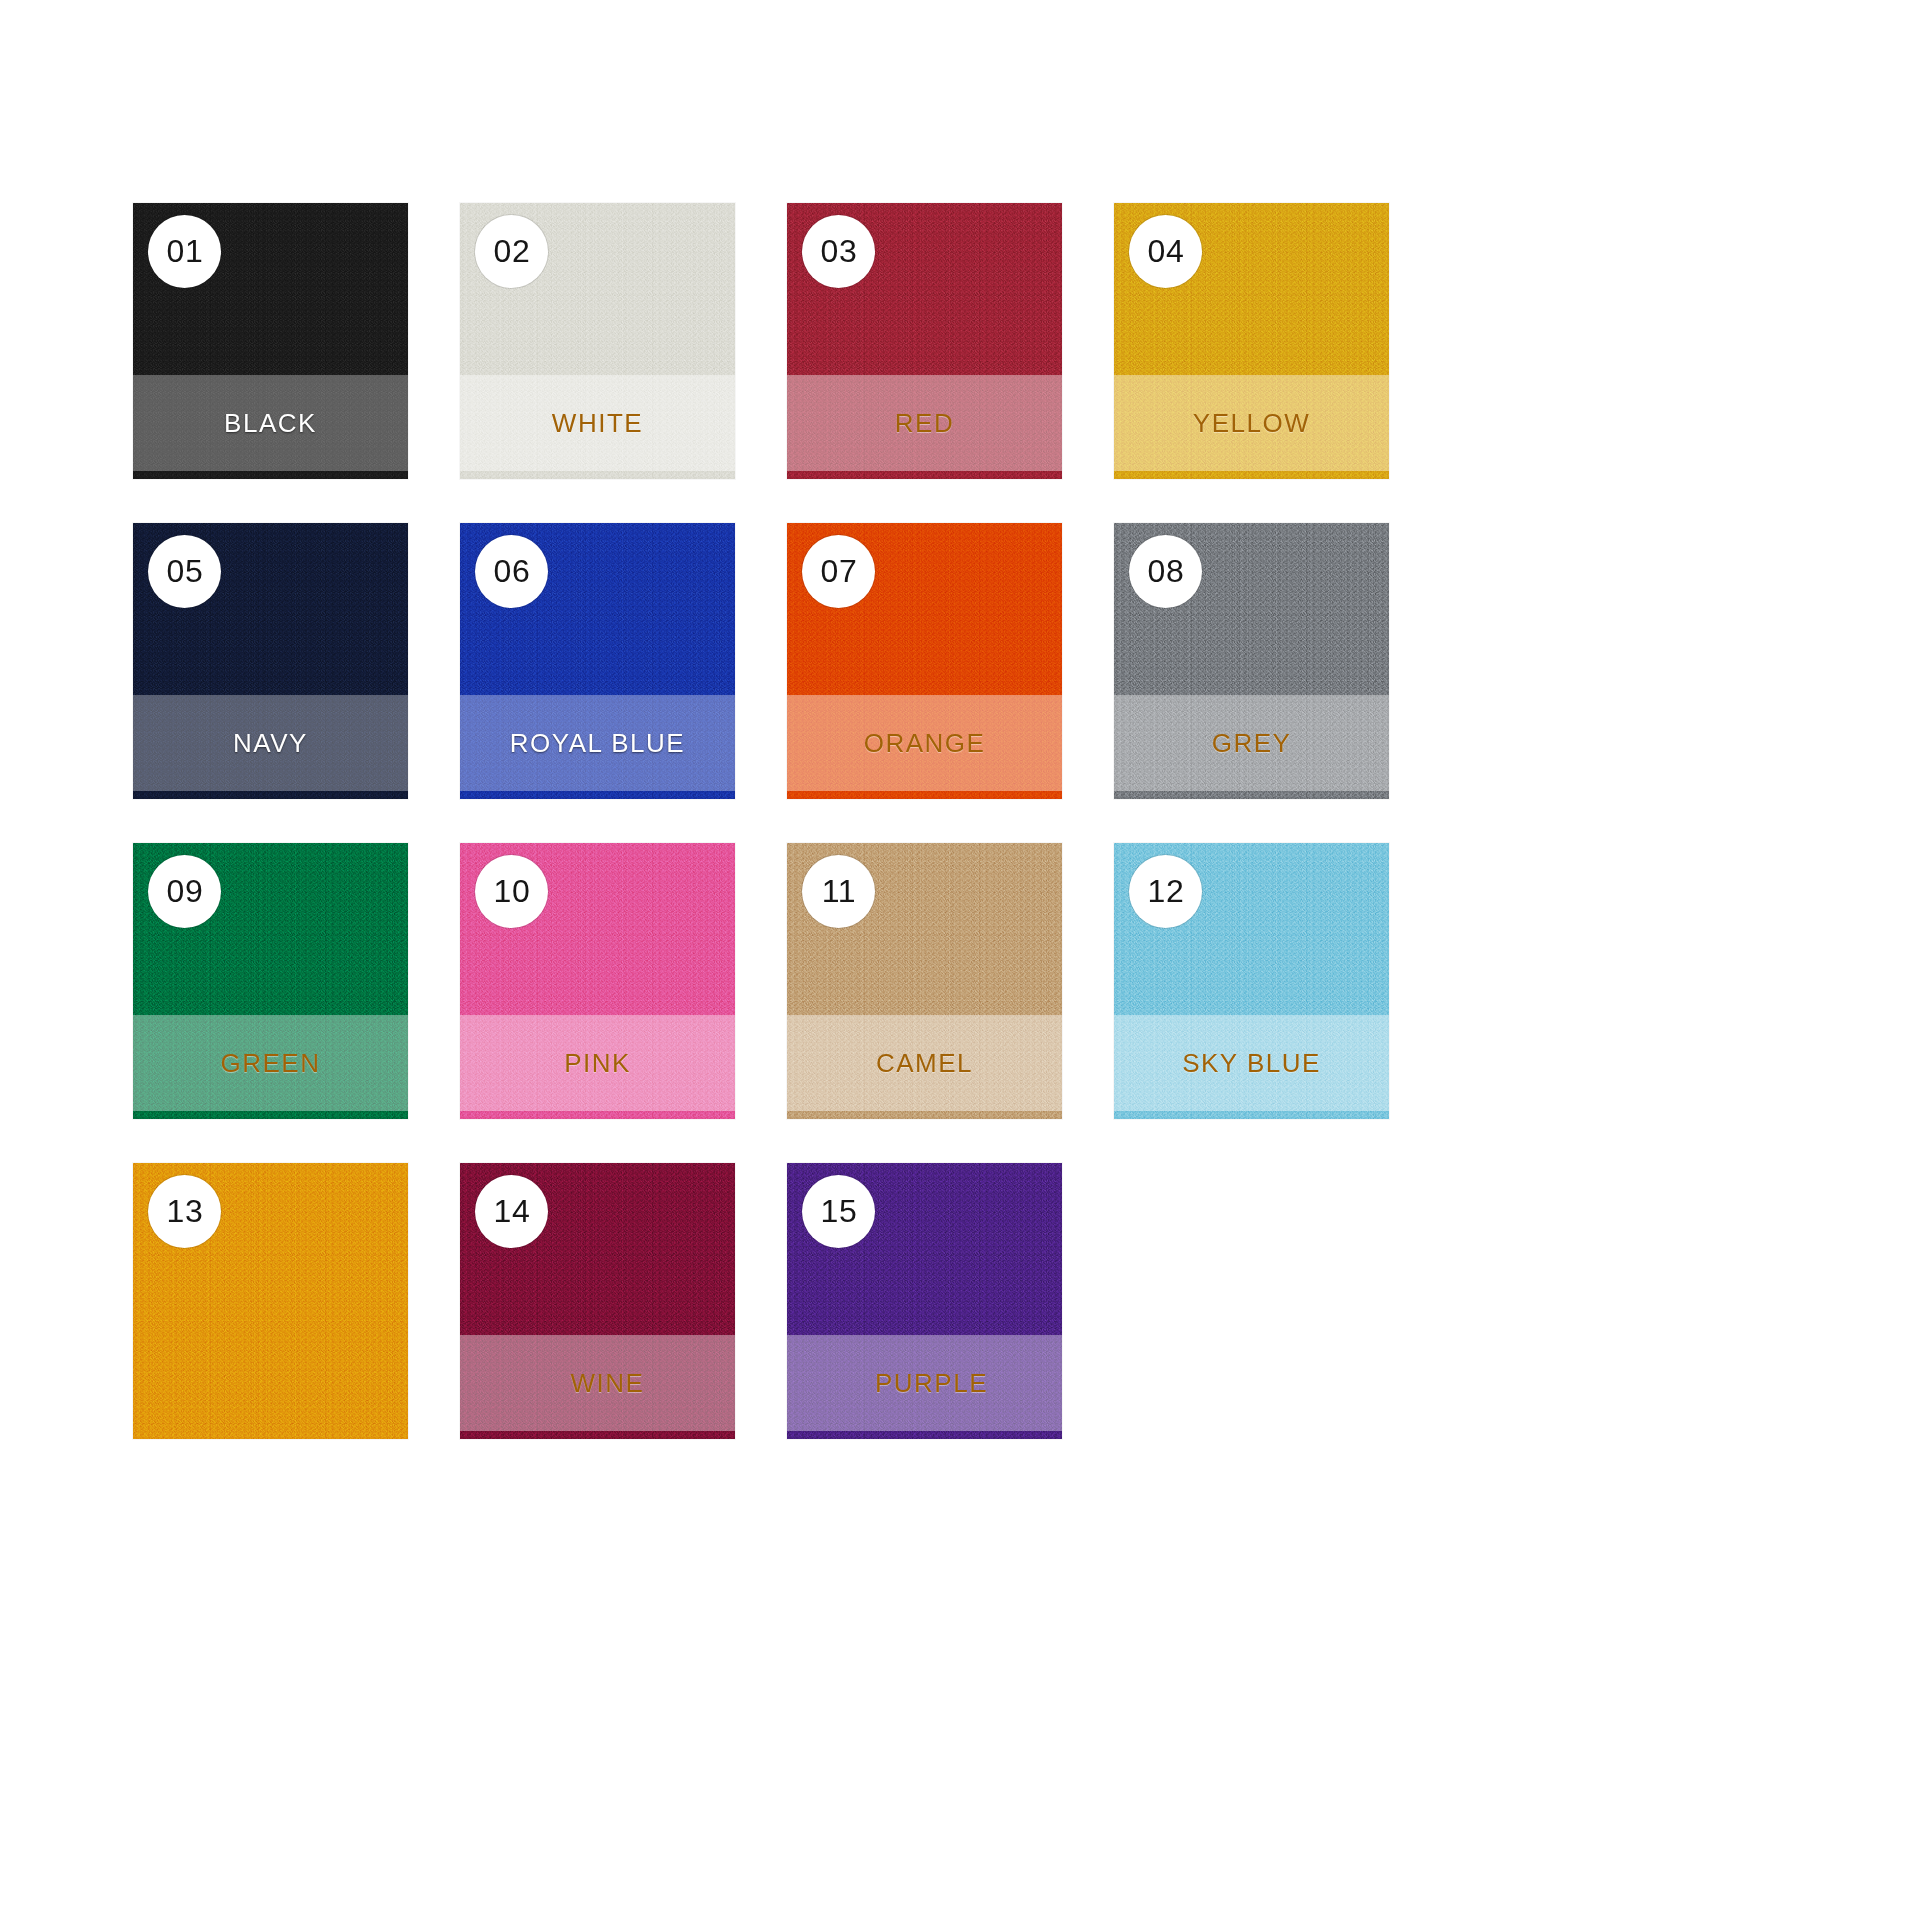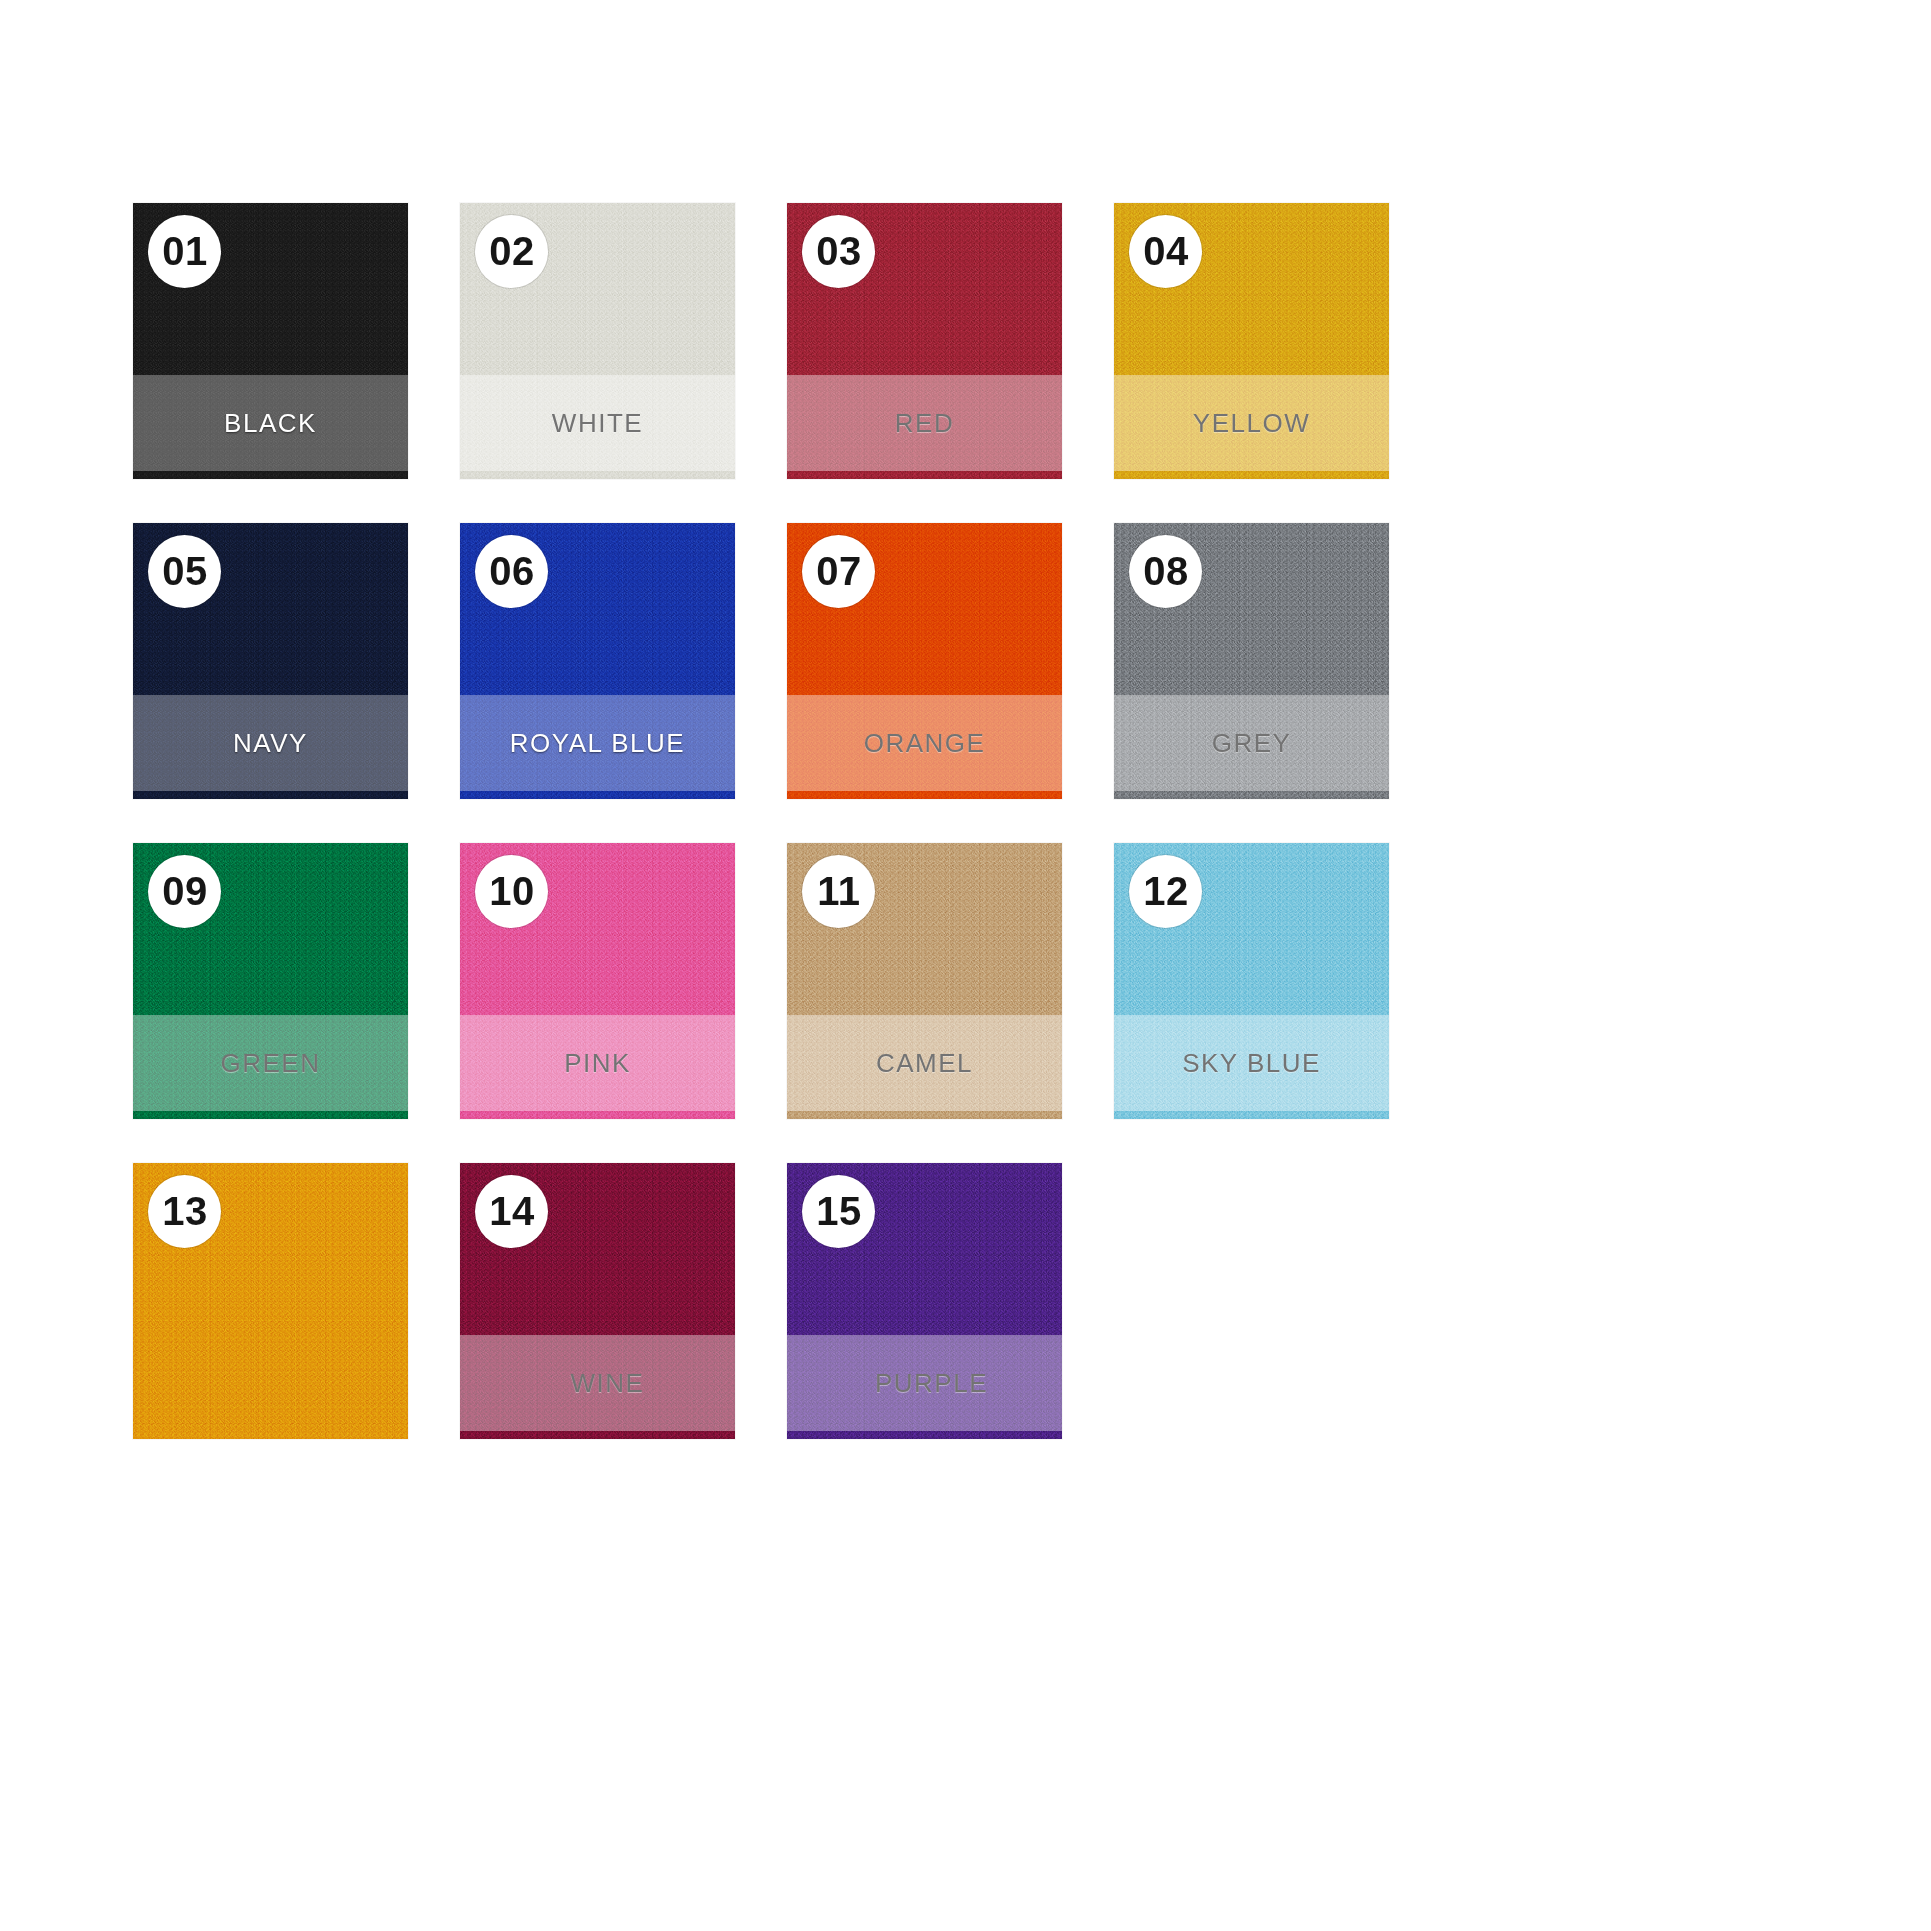--- a/index.html
+++ b/index.html
@@ -98,21 +98,21 @@
     display: flex;
     align-items: center;
     justify-content: center;
     pointer-events: none;
   }
 
   .band-label {
     font-size: 26px;
     letter-spacing: 1.5px;
     font-weight: 400;
-    color: #737373;
+    color: #a16207;
     white-space: nowrap;
     font-family: "Liberation Sans", sans-serif;
   }
   .band-label.light {
     color: #ffffff;
     text-shadow: 0 1px 1.9px rgba(0,0,0,0.55);
   }
   .band-label.dark {
     text-shadow: 0 1px 1px rgba(255,255,255,0.45);
   }
@@ -125,23 +125,23 @@
     width: 73px;
     height: 73px;
     border-radius: 50%;
     background: #ffffff;
     display: flex;
     align-items: center;
     justify-content: center;
     box-shadow: 0 0 0 1px rgba(0,0,0,0.10);
   }
   .badge-text {
-    font-size: 40px;
+    font-size: 32px;
     color: #161616;
-    font-weight: 700;
+    font-weight: 400;
     letter-spacing: 0.5px;
     font-family: "Liberation Sans", sans-serif;
   }
 </style>
 </head>
 <body>
 
 <div id="sheet">
   <div class="grid" id="grid">
       <div class="swatch">

